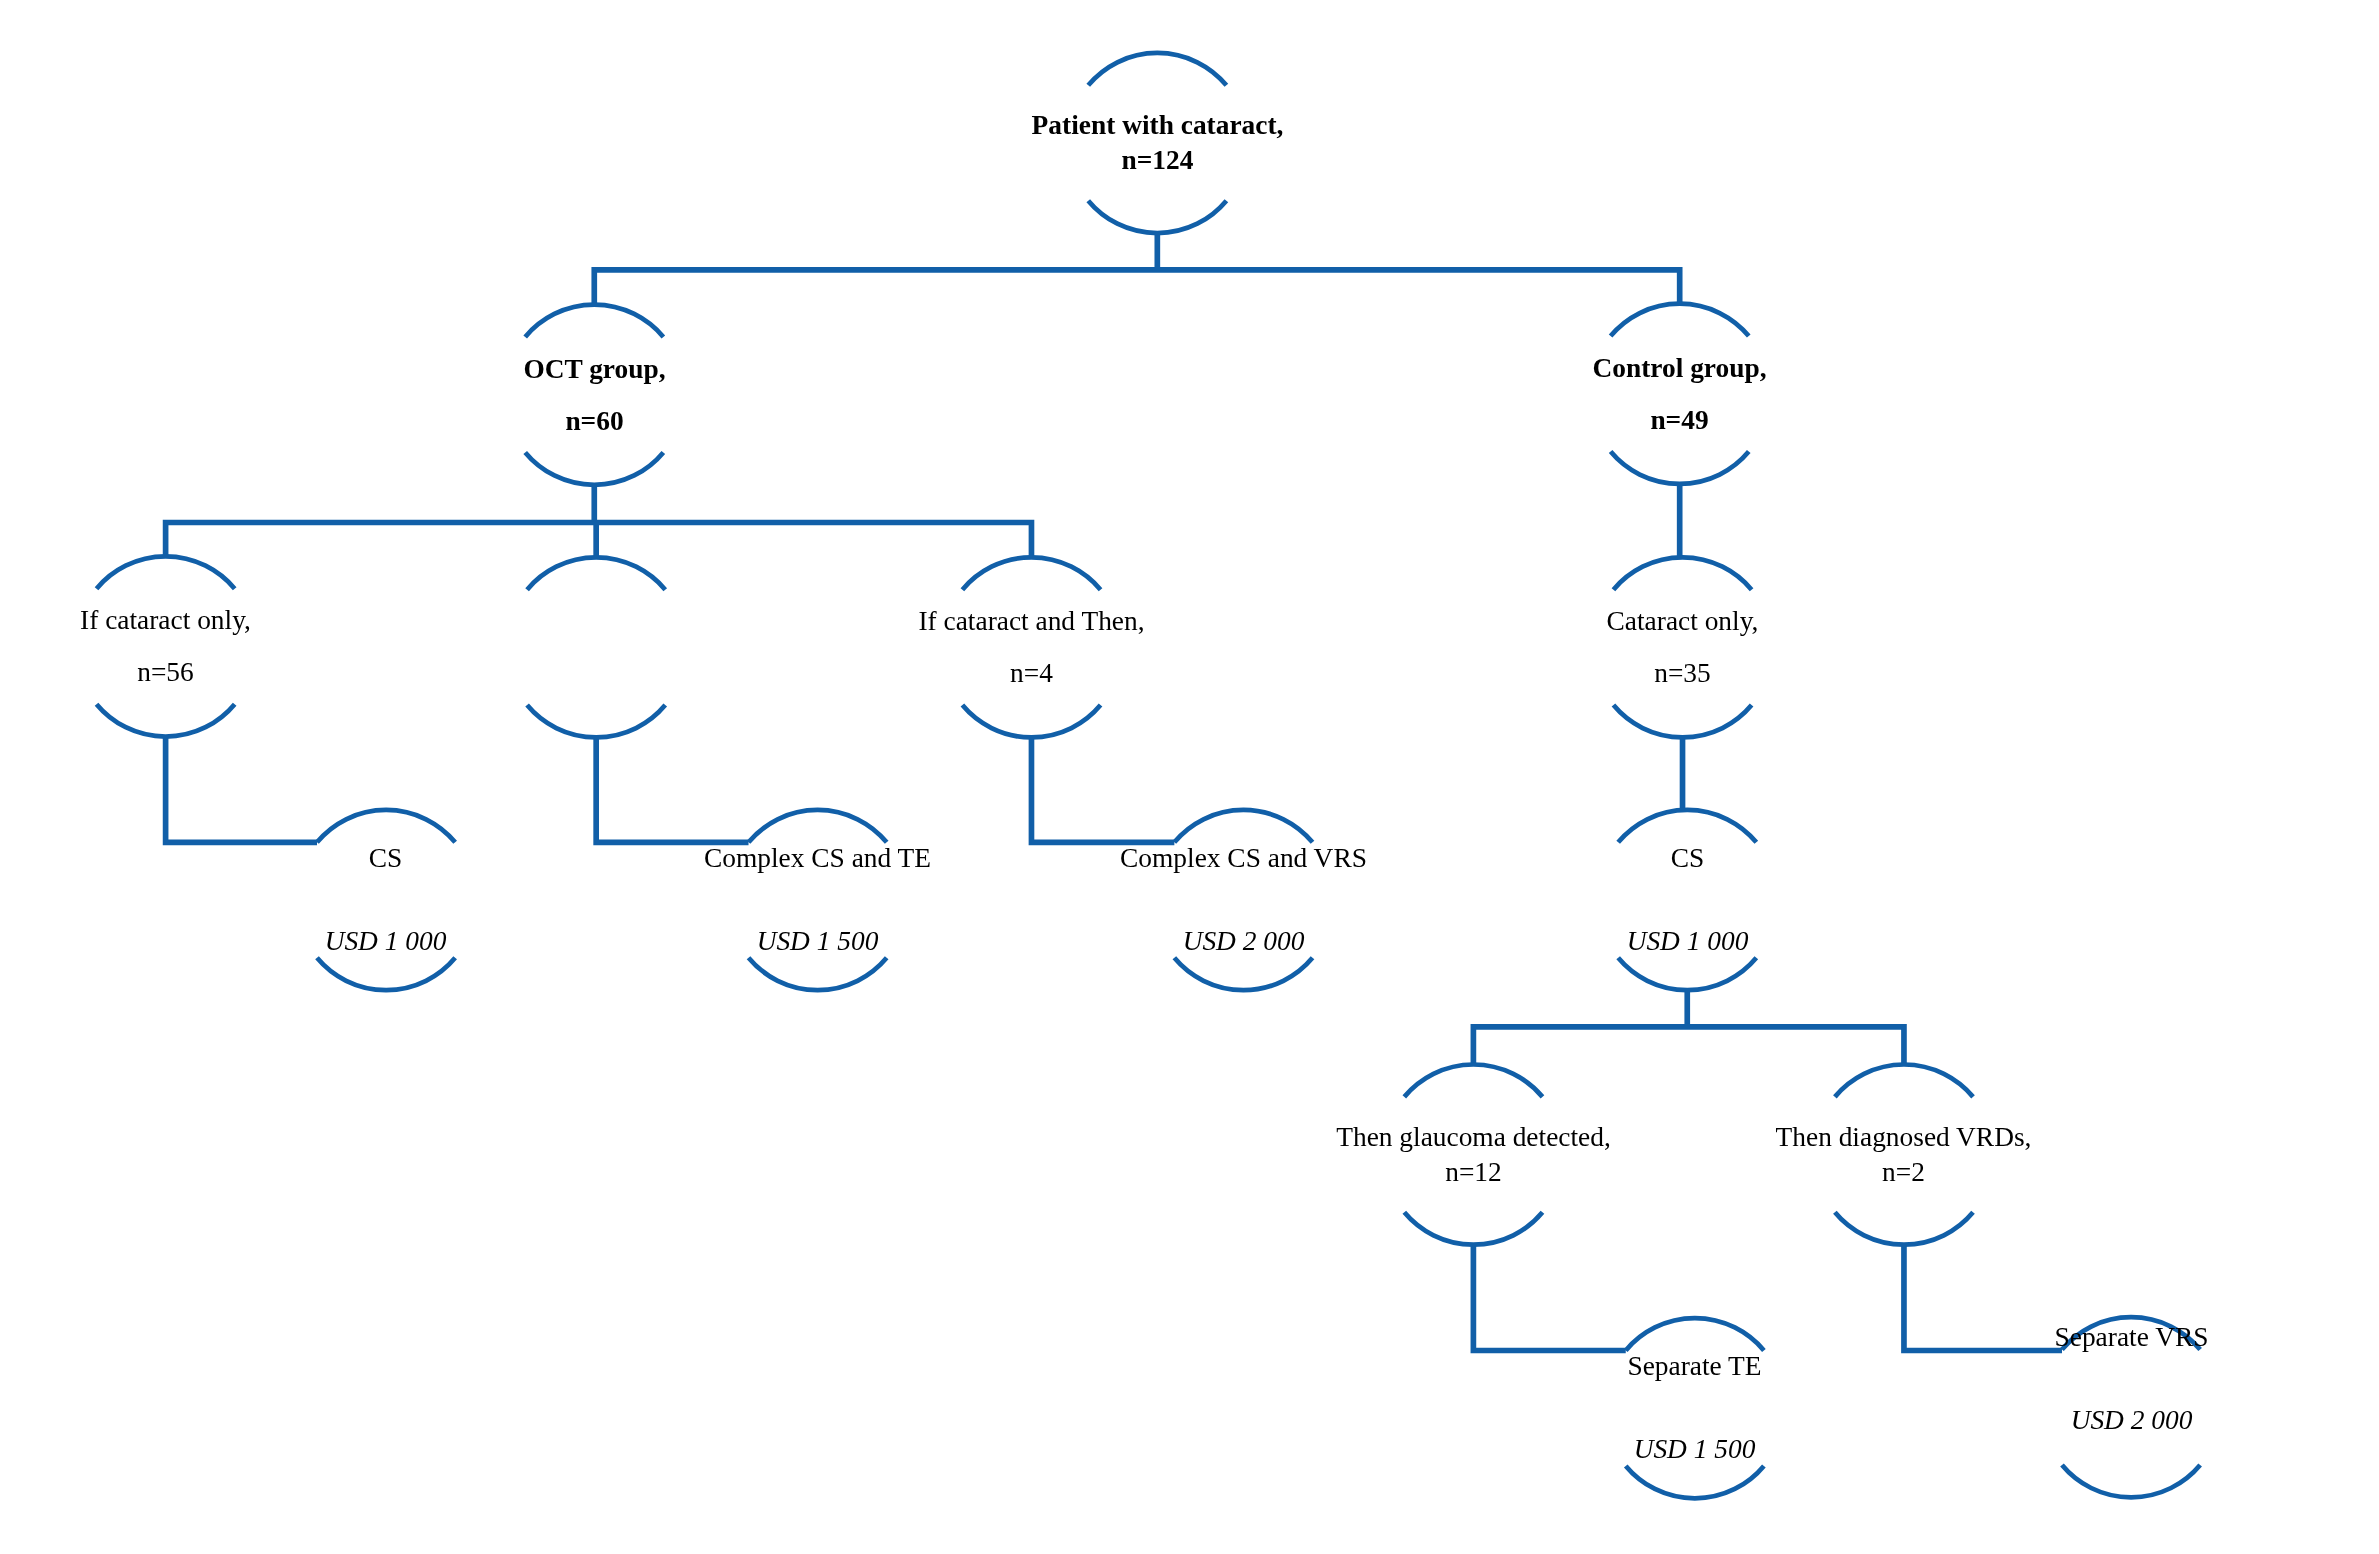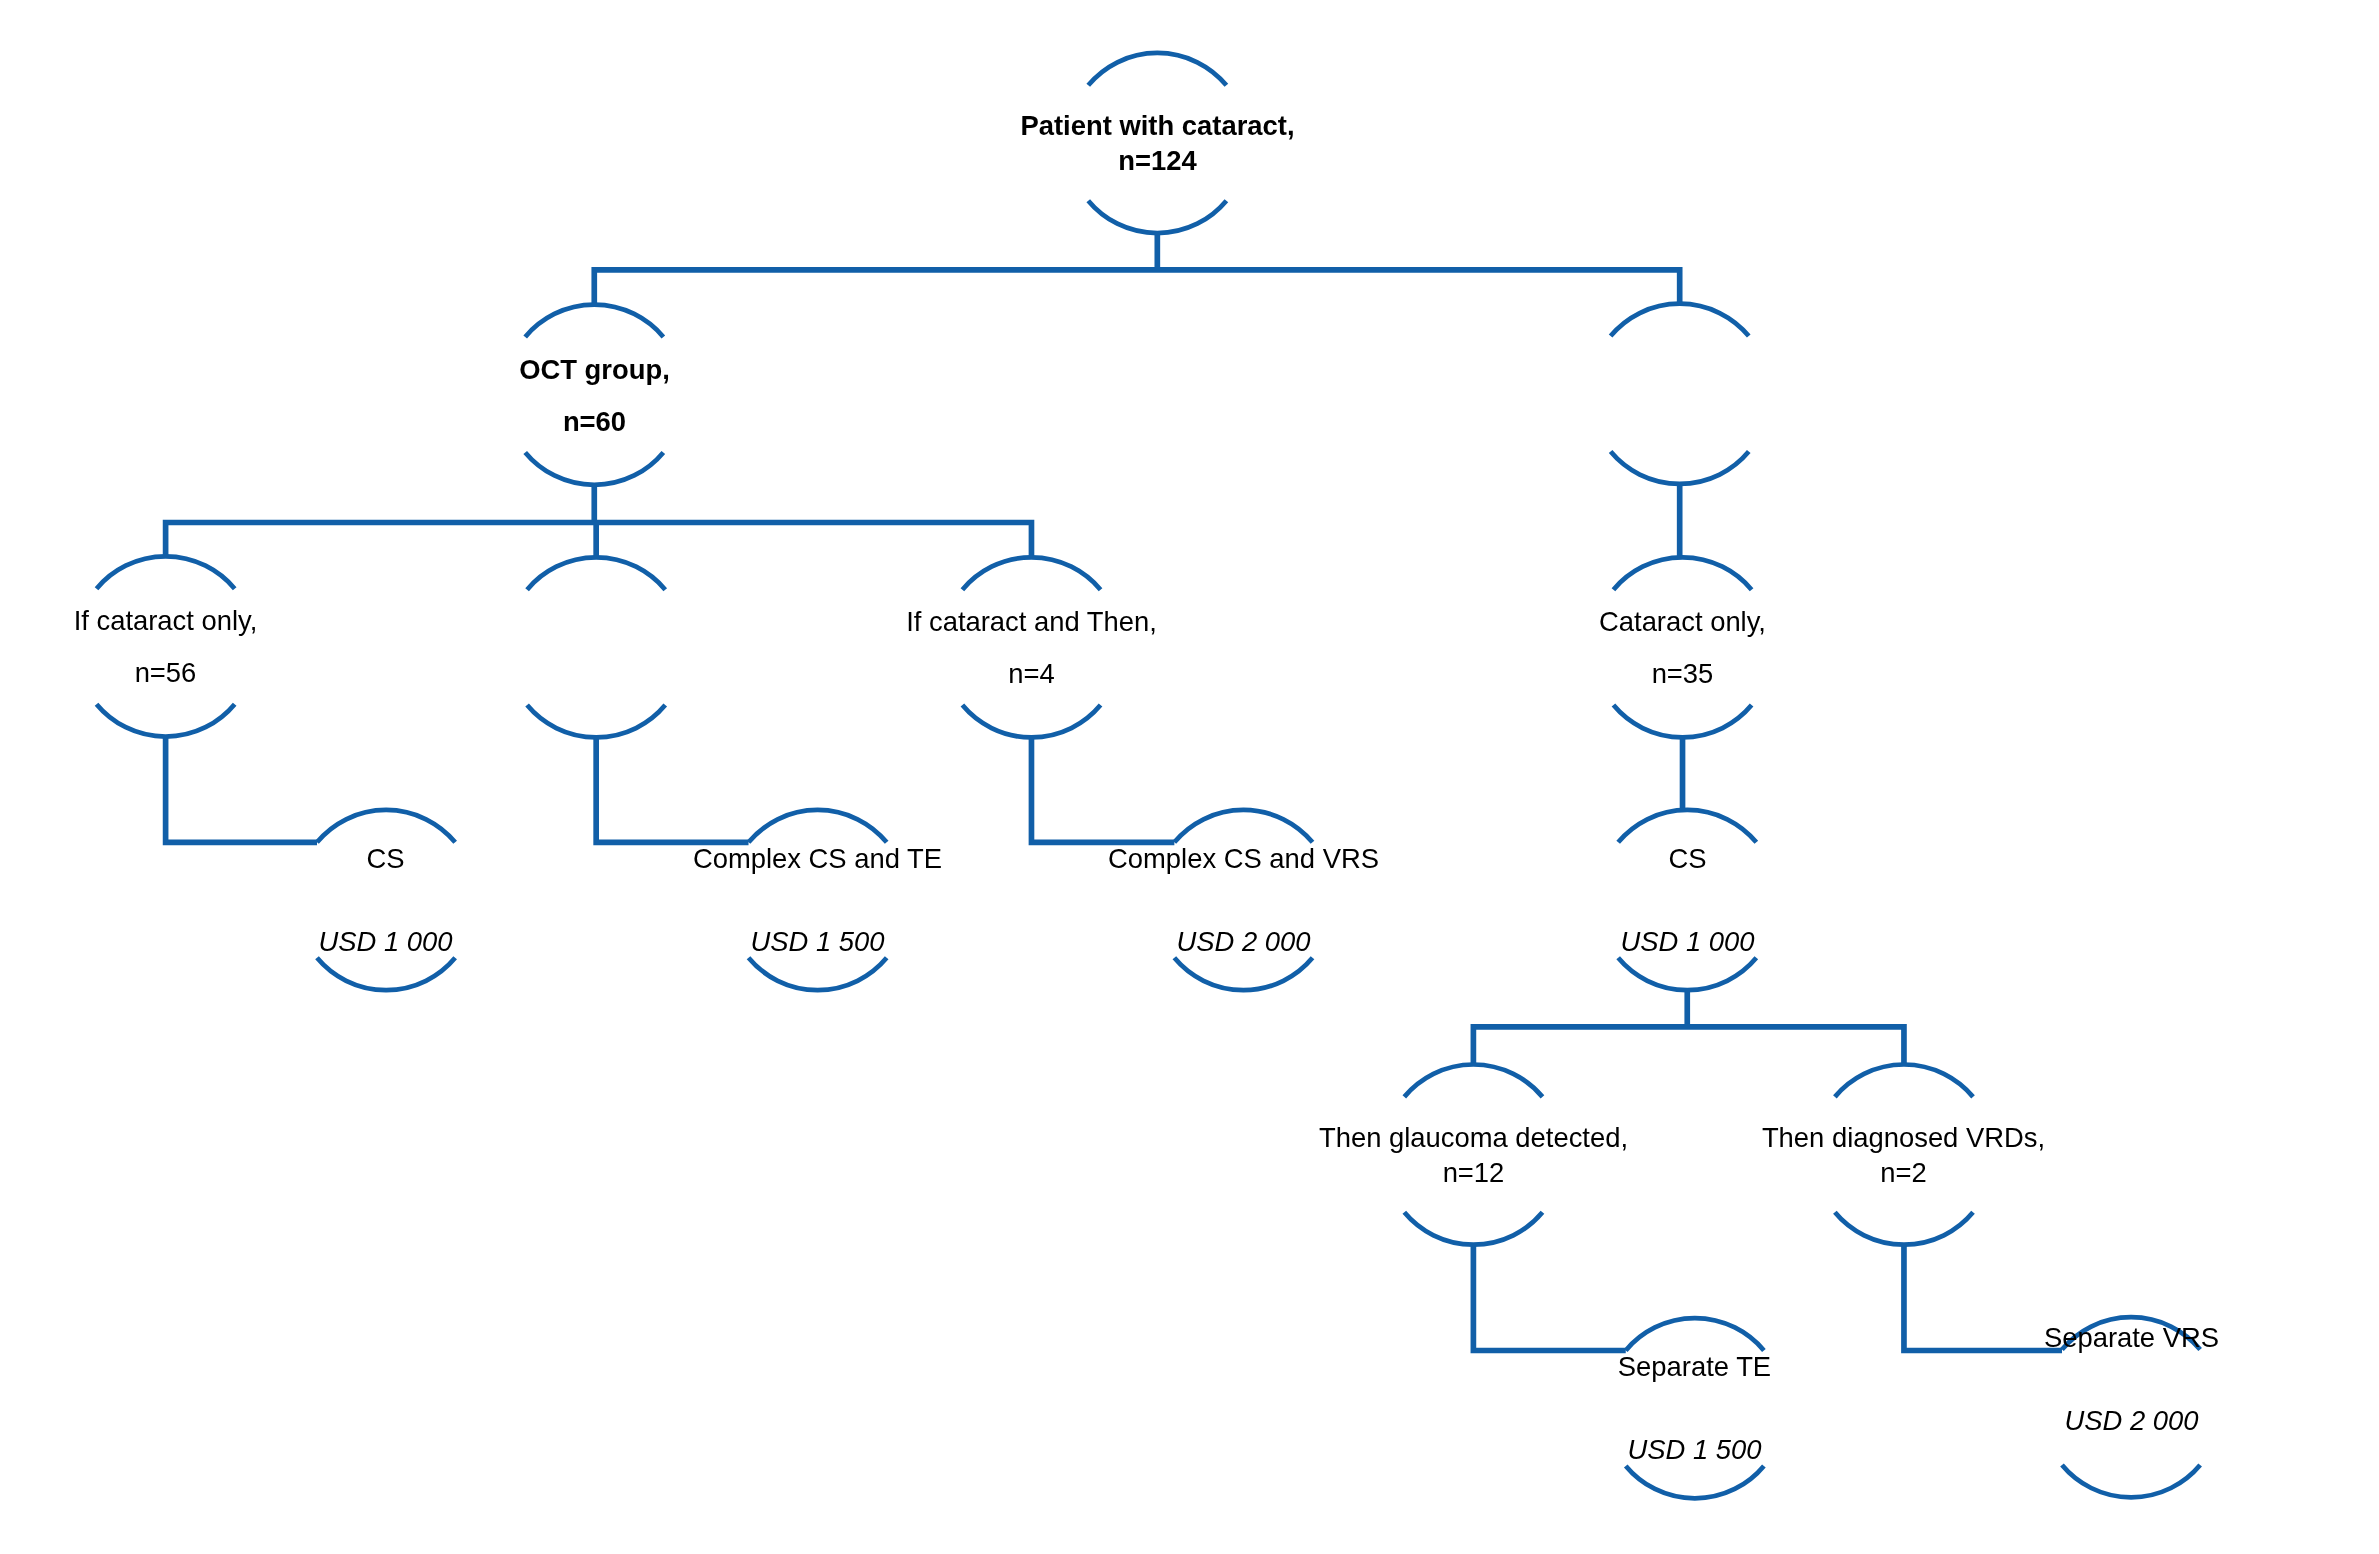--- a/index.html
+++ b/index.html
@@ -1,21 +1,21 @@
 <!DOCTYPE html>
 <html style="--line: #115fa8;font-size:15px"><head>
 <meta charset="utf-8">
 <style>
   html,body{margin:0;padding:0;background:#fff;}
   .stage{
     position:relative;
     width:2379px;height:1548px;
     background:#fff;
     overflow:hidden;
-    font-family:Liberation Sans, sans-serif;
+    font-family:Liberation Serif, serif;
   }
   .stage svg{position:absolute;left:0;top:0;width:2379px;height:1555px;}
   .arc{fill:none;stroke:var(--line,#115fa8);stroke-width:5px;}
   .conn{fill:none;stroke:var(--line,#115fa8);stroke-width:6px;}
   .node-text{
     position:absolute;
     width:435px;height:142px;
     display:flex;flex-direction:column;
     align-items:center;justify-content:center;
     text-align:center;
@@ -115,20 +115,24 @@
   <div class="node-text tight bold" style="left:940px;top:72px">
     <span class="l1">Patient with cataract,</span>
     <span class="l2">n=124</span>
   </div>
 
   <div class="node-text spread bold" style="left:377px;top:324px">
     <span class="l1">OCT group,</span>
     <span class="l2">n=60</span>
   </div>
 
+  <div class="node-text spread bold" style="left:1462px;top:323px">
+    <span class="l1">Control group,</span>
+    <span class="l2">n=49</span>
+  </div>
 
   <div class="node-text spread" style="left:-52px;top:575px">
     <span class="l1">If cataract only,</span>
     <span class="l2">n=56</span>
   </div>
 
 
   <div class="node-text spread" style="left:814px;top:576px">
     <span class="l1">If cataract and Then,</span>
     <span class="l2">n=4</span>

